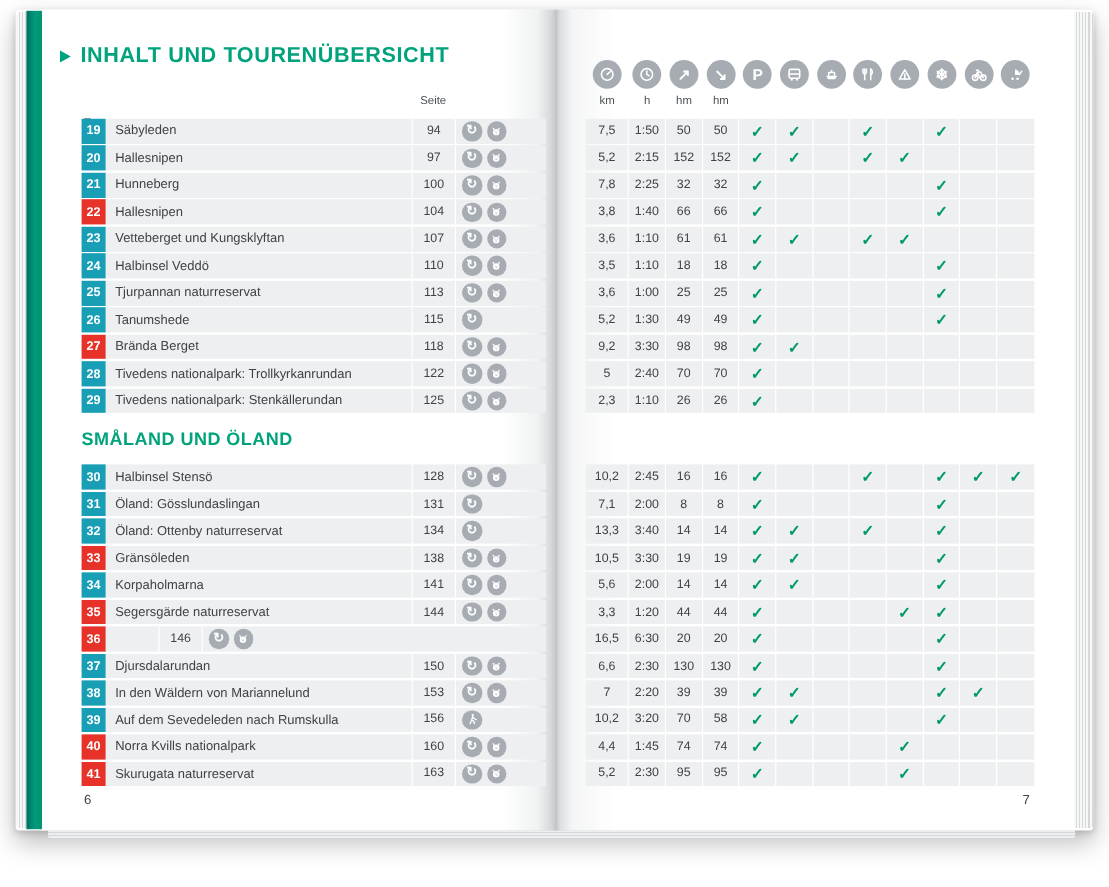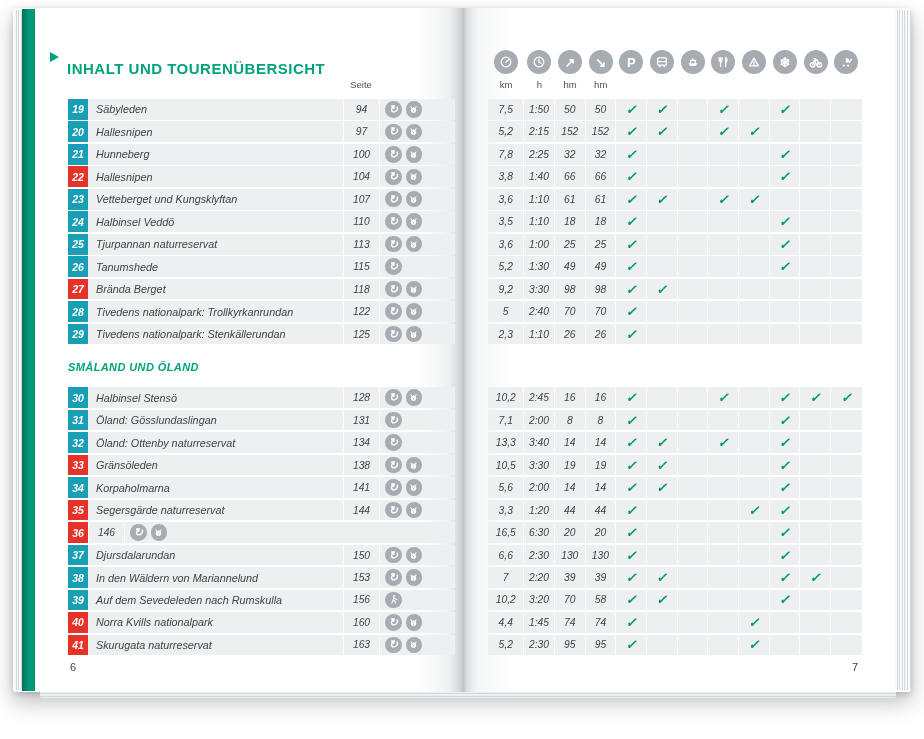--- a/index.html
+++ b/index.html
@@ -56,50 +56,50 @@
     background:repeating-linear-gradient(90deg,#f7f8f8 0 1.6px,#d5d8da 1.6px 2.6px);
     border-radius:0 3px 3px 0;
   }
   .page-stack-bottom{
     position:absolute;left:40px;top:692px;width:856px;height:7px;z-index:0;
     background:repeating-linear-gradient(180deg,#eceeef 0 1.4px,#d5d8da 1.4px 2.4px);
     border-radius:0 0 3px 3px;
   }
   .title-row{position:absolute;left:50px;top:36px;display:flex;align-items:center;gap:8px;z-index:3;}
   .tri{width:0;height:0;border-left:9px solid var(--accent);border-top:5.5px solid transparent;border-bottom:5.5px solid transparent;}
-  h1{font-size:15px;font-weight:bold;color:var(--accent);letter-spacing:.5px;white-space:nowrap;margin-top:24px;}
+  h1{font-size:18px;font-weight:bold;color:var(--accent);letter-spacing:.5px;white-space:nowrap;}
   .label-tour{position:absolute;left:70px;top:79px;font-size:9.5px;color:var(--label);z-index:3;margin-top:18px;}
   .label-seite{position:absolute;left:343px;top:79px;width:36px;text-align:center;font-size:9.5px;color:var(--label);z-index:3;}
   .header-icons{position:absolute;left:488px;top:50px;display:flex;z-index:3;}
   .unit-labels{position:absolute;left:488px;top:79px;display:flex;z-index:3;}
   .hcell,.ucell{width:30.7px;display:flex;justify-content:center;align-items:center;}
   .hcell:first-child,.ucell:first-child{width:36px;}
   .ucell{font-size:9.5px;color:var(--label);}
   .hcircle{width:24px;height:24px;border-radius:50%;background:var(--icon_bg);color:#fff;display:flex;align-items:center;justify-content:center;}
   .hcircle svg{width:14px;height:14px;stroke:#fff;fill:none;stroke-width:1.3;stroke-linecap:round;stroke-linejoin:round;}
   .hcircle .glyph{font-size:13px;font-weight:bold;line-height:1;}
-  .rows-layer{position:absolute;left:68px;top:99px;width:794px;z-index:3;font-style:italic;}
+  .rows-layer{position:absolute;left:68px;top:99px;width:794px;z-index:3;}
   .t-row{display:flex;height:20.6px;margin-bottom:1.9px;}
   .seg-left{width:387px;display:flex;background:var(--row_bg);}
   .gutter-gap{width:33px;}
   .seg-right{width:374px;display:flex;background:var(--row_bg);justify-content:center;}
   .badge{width:20px;flex:0 0 20px;display:flex;align-items:center;justify-content:center;color:#fff;font-weight:bold;font-size:10.5px;}
   .badge.teal{background:var(--badge_teal);}
   .badge.red{background:var(--badge_red);}
   .tname{flex:1;display:flex;align-items:center;padding-left:8px;font-size:10.8px;color:var(--text);white-space:nowrap;overflow:hidden;}
-  .tpage{width:36px;flex:0 0 36px;display:flex;align-items:center;justify-content:center;font-size:10.3px;border-left:1.5px solid #fff;}
+  .tpage{width:36px;flex:0 0 36px;display:flex;align-items:center;justify-content:center;font-size:10.3px;border-left:1.5px solid #fff;margin-left:44px;}
   .ticons{width:76px;flex:0 0 76px;display:flex;align-items:center;gap:4px;padding-left:5px;border-left:1.5px solid #fff;}
   .sicon{width:16.5px;height:16.5px;border-radius:50%;background:var(--icon_bg);color:#fff;display:flex;align-items:center;justify-content:center;flex:0 0 16.5px;}
   .sicon svg{width:11px;height:11px;stroke:#fff;fill:none;stroke-width:1.4;stroke-linecap:round;stroke-linejoin:round;}
   .sicon .glyph{font-size:11px;font-weight:bold;line-height:1;}
   .rcell{width:30.7px;display:flex;align-items:center;justify-content:center;font-size:10.3px;border-right:1.5px solid #fff;}
   .seg-right .rcell:first-child{width:36px;}
   .seg-right .rcell:last-child{border-right:none;}
   .chk{color:var(--check);font-size:13px;font-weight:bold;line-height:1;}
-  .section-heading{height:41px;display:flex;align-items:center;font-size:11px;font-weight:bold;color:var(--accent);letter-spacing:.4px;}
+  .section-heading{height:41px;display:flex;align-items:center;font-size:15px;font-weight:bold;color:var(--accent);letter-spacing:.4px;}
   .pnum{position:absolute;font-size:11px;color:var(--text);z-index:3;}
   .pleft{left:70px;top:661px;}
   .pright{left:852px;top:661px;}
 </style>
 </head>
 <body>
 
 <div class="book">
   <div class="book-shadow"></div>
   <div class="page-stack-bottom"></div>

